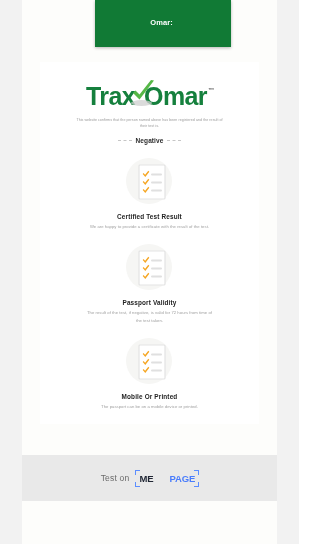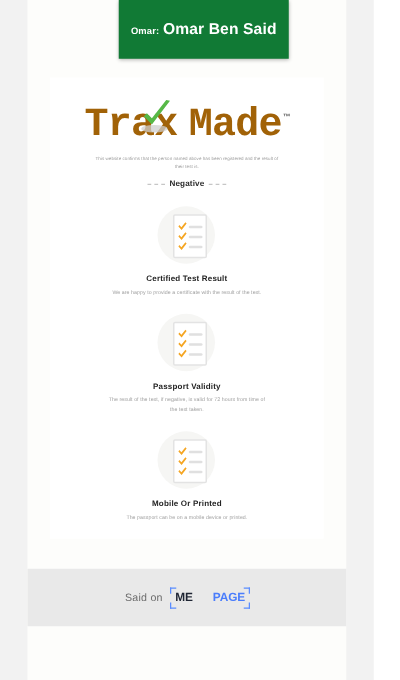--- a/index.html
+++ b/index.html
@@ -97,24 +97,24 @@
     justify-content: center;
     align-items: flex-start;
   }
   .logo {
     position: relative;
     display: inline-flex;
     align-items: baseline;
     line-height: 1;
   }
   .logo-text {
-    font-family: Liberation Mono, monospace;
-    font-size: 32px;
-    font-weight: 700;
-    color: #a16207;
+    font-family: Liberation Sans, sans-serif;
+    font-size: 25px;
+    font-weight: 700;
+    color: #15803d;
     letter-spacing: -0.6px;
   }
   .logo-gap { display: inline-block; width: 9px; }
   .logo-tm {
     font-size: 6px;
     color: #555;
     position: relative;
     top: -13px;
     left: 1px;
     font-weight: 700;
@@ -256,31 +256,30 @@
 </head>
 <body>
 
 <div class="viewport">
   <div class="sheet">
     <div class="sheet-inner">
 
       <div class="status-banner">
         <div class="banner-line name">
           <span class="lbl">Omar:</span>
-          <span class="val">Omar Ben Said</span>
         </div>
       </div>
 
       <div class="card">
 
         <div class="logo-wrap">
           <div class="logo">
             <span class="logo-text">Trax</span>
             <span class="logo-gap"></span>
-            <span class="logo-text">Made</span>
+            <span class="logo-text">Omar</span>
             <span class="logo-tm">™</span>
             <span class="logo-shadow"></span>
             <svg class="logo-check" viewBox="0 0 26 26">
               <path d="M3 14 L9.5 20.5 L24 1.5 L21 1 L9.5 15.5 L5.5 11.5 Z" fill="#56b847"></path>
             </svg>
           </div>
         </div>
 
         <div class="disclaimer">This website confirms that the person named above has been registered and the result of their test is.</div>
 
@@ -349,21 +348,21 @@
               </g>
             </svg>
           </div>
           <div class="feature-title">Mobile Or Printed</div>
           <div class="feature-desc">The passport can be on a mobile device or printed.</div>
         </div>
 
       </div>
 
       <div class="footer">
-        <span class="footer-made">Said on</span>
+        <span class="footer-made">Test on</span>
         <span class="footer-brand">
           <span class="corner tl"></span>
           <span class="corner tr"></span>
           <span class="corner bl"></span>
           <span class="corner br"></span>
           <span class="brand-me">ME</span>
           <span class="brand-page">PAGE</span>
         </span>
       </div>
 

